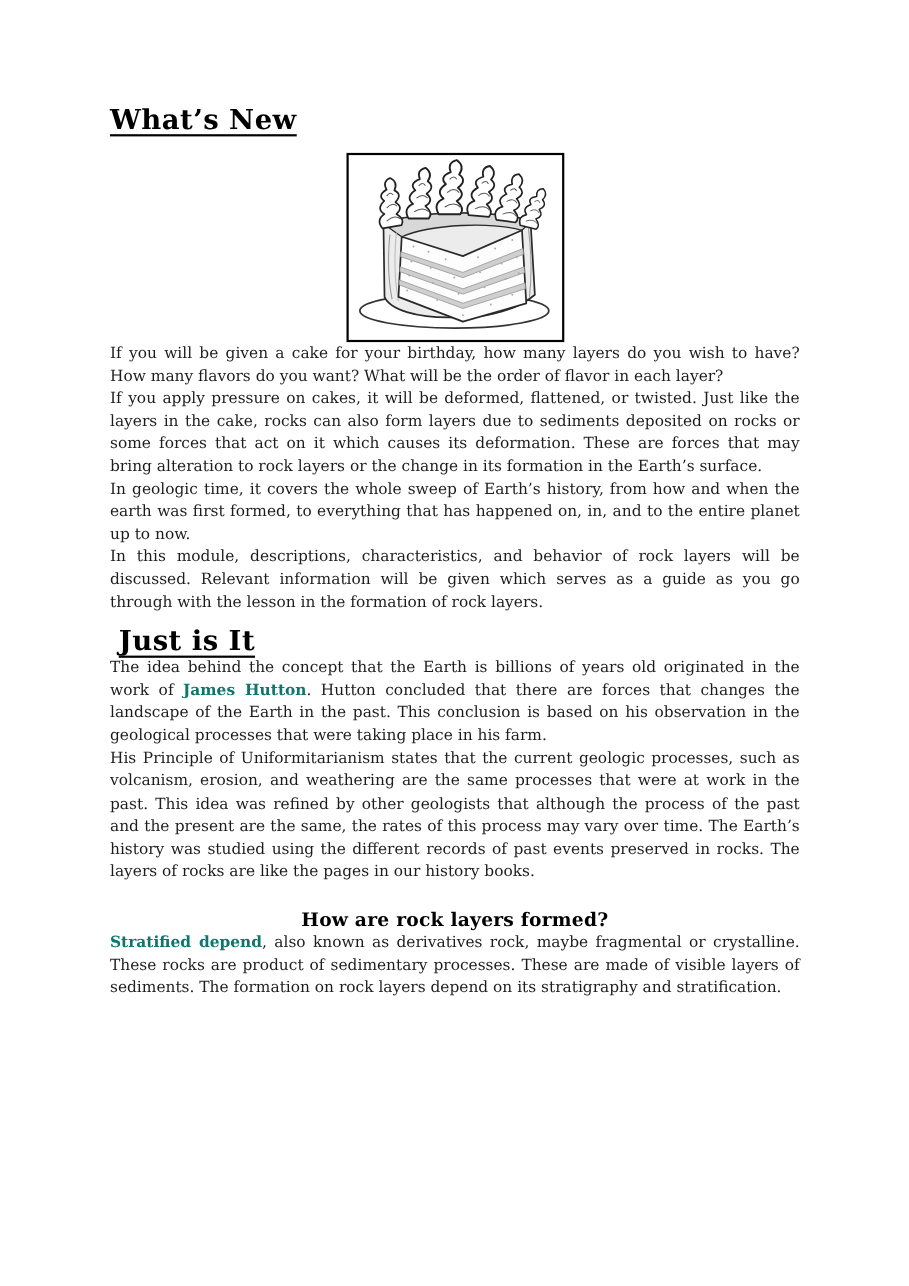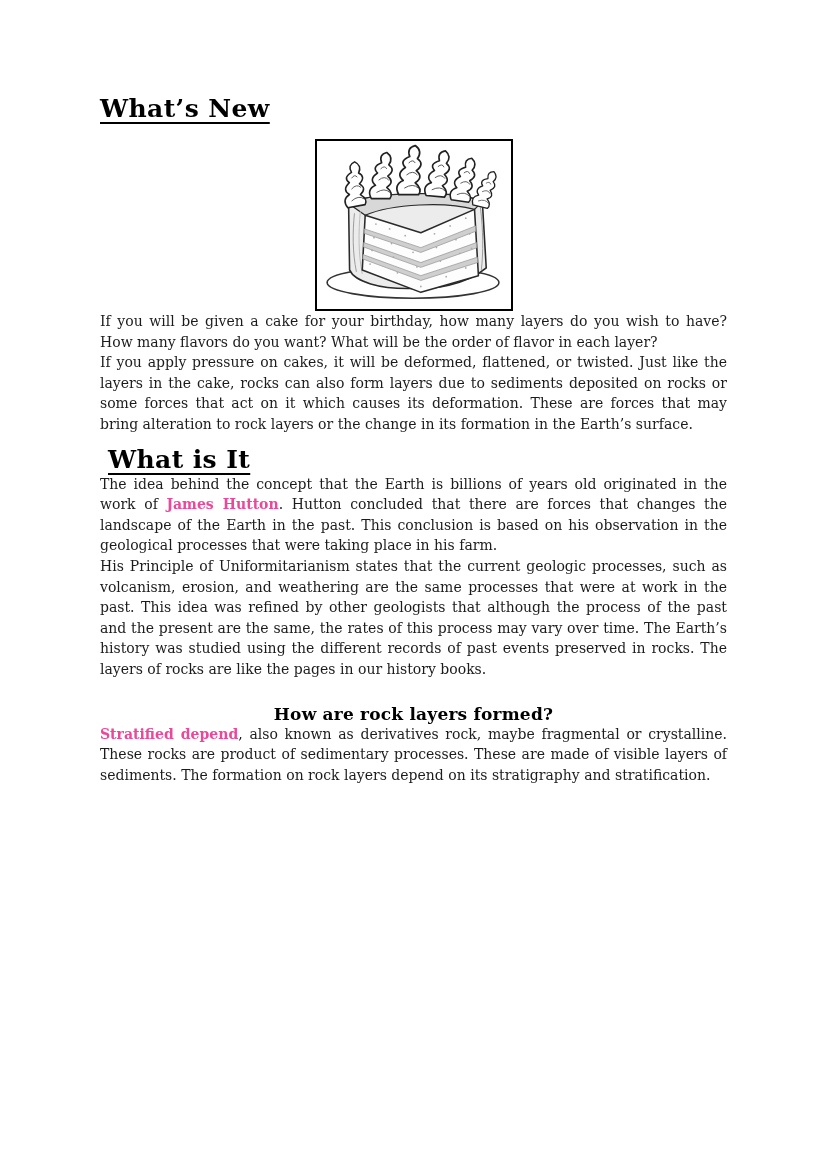--- a/index.html
+++ b/index.html
@@ -42,21 +42,21 @@
     margin:0;
     font-size:14px;
     line-height:20.6px;
     text-align:justify;
     color:#1c1c1c;
   }
   .mt-sm{margin-top:6px;}
   .mt-md{margin-top:12px;}
   .mt-lg{margin-top:18px;}
   .mt-xl{margin-top:21px;}
-  b{color:#ec4899;margin-top:41px;}
+  b{color:#0f766e;margin-top:41px;}
   .figure-wrap{
     margin:16px auto 0 auto;
     width:194px;height:168px;
     border:2px solid #000;
     background:#fff;
     display:flex;align-items:center;justify-content:center;
   }
   .figure-wrap svg{display:block;}
   .footer-pagenum{
     position:absolute;
@@ -144,23 +144,25 @@
         <use href="#swirl" transform="translate(123,55) scale(1.05) rotate(5)"></use>
         <use href="#swirl" transform="translate(148,60) rotate(8)"></use>
         <use href="#swirl" transform="translate(168,66) scale(0.85) rotate(14)"></use>
       </svg>
     </div>
 
     <p class="body mt-sm">If you will be given a cake for your birthday, how many layers do you wish to have? How many flavors do you want? What will be the order of flavor in each layer?</p>
 
     <p class="body mt-md">If you apply pressure on cakes, it will be deformed, flattened, or twisted. Just like the layers in the cake, rocks can also form layers due to sediments deposited on rocks or some forces that act on it which causes its deformation. These are forces that may bring alteration to rock layers or the change in its formation in the Earth’s surface.</p>
 
+    <p class="body mt-md">In geologic time, it covers the whole sweep of Earth’s history, from how and when the earth was first formed, to everything that has happened on, in, and to the entire planet up to now.</p>
 
+    <p class="body mt-md">In this module, descriptions, characteristics, and behavior of rock layers will be discussed. Relevant information will be given which serves as a guide as you go through with the lesson in the formation of rock layers.</p>
 
-    <h1 class="h-main h-what-is-it">What is It</h1>
+    <h1 class="h-main h-what-is-it">Just is It</h1>
 
     <p class="body mt-lg"><span>The idea behind the concept that the Earth is billions of years old originated in the work of </span><b>James Hutton</b><span>. Hutton concluded that there are forces that changes the landscape of the Earth in the past. This conclusion is based on his observation in the geological processes that were taking place in his farm.</span></p>
 
     <p class="body mt-xl">His Principle of Uniformitarianism states that the current geologic processes, such as volcanism, erosion, and weathering are the same processes that were at work in the past. This idea was refined by other geologists that although the process of the past and the present are the same, the rates of this process may vary over time. The Earth’s history was studied using the different records of past events preserved in rocks. The layers of rocks are like the pages in our history books.</p>
 
     <h3 class="h-sub">How are rock layers formed?</h3>
 
     <p class="body mt-xl"><b>Stratified depend</b><span>, also known as derivatives rock, maybe fragmental or crystalline. These rocks are product of sedimentary processes. These are made of visible layers of sediments. The formation on rock layers depend on its stratigraphy and stratification.</span></p>
 
   </div>

